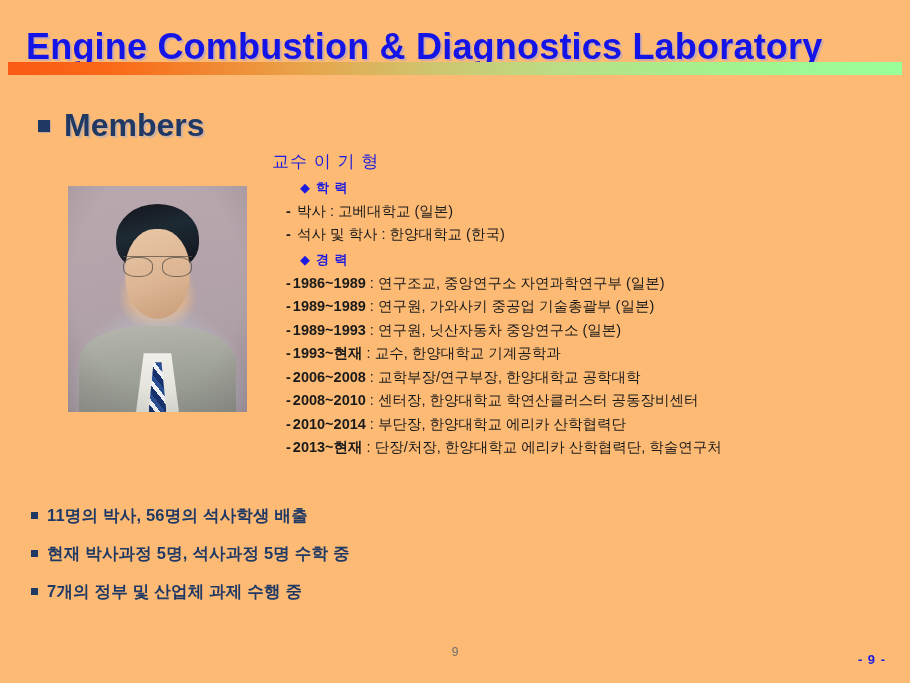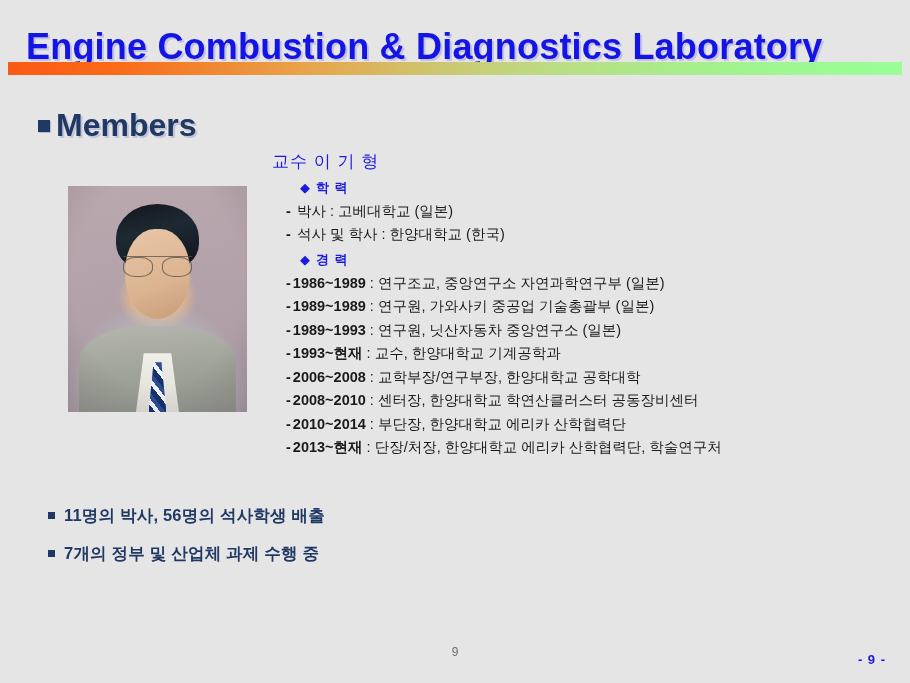--- a/index.html
+++ b/index.html
@@ -7,21 +7,21 @@
     padding: 0;
     background: #ffffff;
   }
   body {
     font-family: "Liberation Sans", "DejaVu Sans", sans-serif;
   }
   #slide {
     position: relative;
     width: 910px;
     height: 683px;
-    background: #e5e5e5;
+    background: #fdba74;
     overflow: hidden;
   }
 
   
   #slide-title {
     position: absolute;
     left: 26px;
     top: 26px;
     font-size: 36px;
     font-weight: bold;
@@ -39,21 +39,21 @@
     background: linear-gradient(to right, #fa5a14 0%, #fa6a18 12%, #e8a34a 33%, #cfc46e 47%, #b9de86 62%, #a2f28e 80%, #99ff99 100%);
   }
 
   
   #members-heading {
     position: absolute;
     left: 38px;
     top: 107px;
     display: flex;
     align-items: center;
-    gap: 6px;
+    gap: 14px;
   }
   #members-bullet {
     width: 12px;
     height: 12px;
     background: #1f3864;
     box-shadow: 1px 1px 0 rgba(150,150,190,0.55);
   }
   #members-label {
     font-size: 32px;
     font-weight: bold;
@@ -167,21 +167,21 @@
     margin-left: 14px;
     line-height: 1.62;
     white-space: nowrap;
   }
   .entry .dash { font-weight: bold; margin-right: 2px; }
   .entry .yr   { font-weight: bold; }
 
   
   #summary {
     position: absolute;
-    left: 48px;
+    left: 31px;
     top: 505px;
     width: 500px;
   }
   .sum-row {
     display: flex;
     align-items: baseline;
     gap: 9px;
     margin-bottom: 16px;
   }
   .sum-bullet {
@@ -287,20 +287,24 @@
     </div>
   </div>
 
   <div id="summary">
     <div class="sum-row">
       <span class="sum-bullet"></span>
       <span class="sum-text">11명의 박사, 56명의 석사학생 배출</span>
     </div>
     <div class="sum-row">
       <span class="sum-bullet"></span>
+      <span class="sum-text">현재 박사과정 5명, 석사과정 5명 수학 중</span>
+    </div>
+    <div class="sum-row">
+      <span class="sum-bullet"></span>
       <span class="sum-text">7개의 정부 및 산업체 과제 수행 중</span>
     </div>
   </div>
 
   <div id="page-num-center">9</div>
   <div id="page-num-corner">- 9 -</div>
 
 </div>
 
 </body></html>

